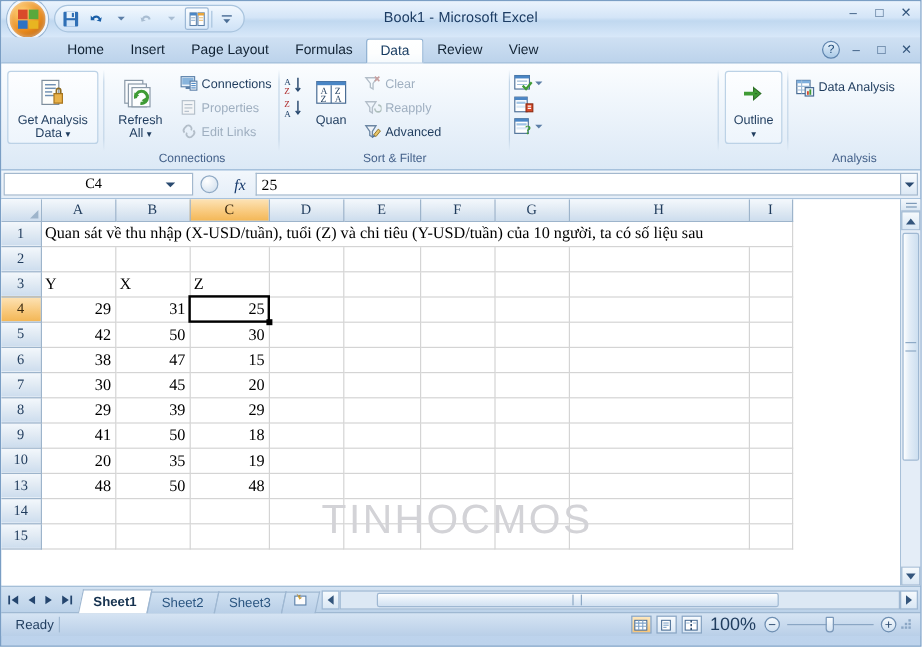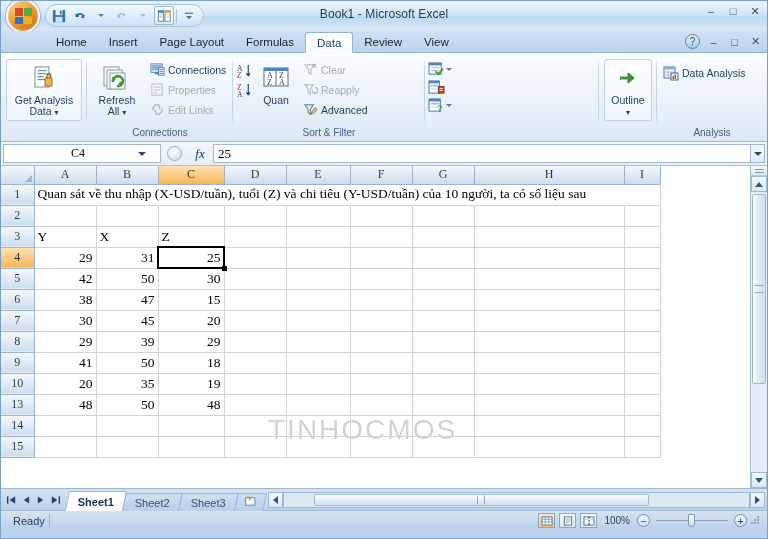--- a/index.html
+++ b/index.html
@@ -175,21 +175,21 @@
   td.selected { outline:2px solid #000; outline-offset:-1px; position:relative; }
   td.selected::after {
     content:""; position:absolute; right:-3px; bottom:-3px; width:5px; height:5px;
     background:#000;
   }
   .spill { position:relative; }
   .spilltext { position:absolute; left:3px; top:1px; white-space:nowrap;
     font-family:"Liberation Serif", serif; font-size:13.5px; color:#000; }
 
   .watermark {
-    position:absolute; left:267px; top:248px; font-size:28px; letter-spacing:2px;
+    position:absolute; left:267px; top:248px; font-size:34px; letter-spacing:2px;
     color:#d3d3d7; font-family:"Liberation Sans", sans-serif; pointer-events:none;
     user-select:none;
   }
 
   
   .vscroll { width:17px; background:#eef3f9; border-left:1px solid #a8c0d8; display:flex; flex-direction:column;}
   .vs-split { height:10px; background:linear-gradient(#f4f8fc,#dbe7f3); border-bottom:1px solid #b7cade; display:flex;align-items:center;justify-content:center;}
   .vs-split i{display:block;width:9px;height:2px;border-top:1px solid #7d9ab8;border-bottom:1px solid #7d9ab8;height:4px;}
   .vs-btn { height:16px; background:linear-gradient(#f6fafd,#d9e7f4); border:1px solid #9fb8d2; display:flex;align-items:center;justify-content:center;cursor:pointer;}
   .vs-track { flex:1; background:#e4edf7; position:relative;}
@@ -233,21 +233,21 @@
   .statusbar {
     height:20px; display:flex; align-items:center;
     background:linear-gradient(#d6e4f3,#b9cfe8);
     border-top:1px solid #9fb8d2; padding:0 4px; font-size:11px; color:#1f3c5e;
   }
   .status-left { padding-left:8px; }
   .status-right { margin-left:auto; display:flex; align-items:center; gap:4px; padding-right:2px;}
   .viewbtn{width:17px;height:15px;border:1px solid #8aa6c4;display:flex;align-items:center;justify-content:center;cursor:pointer;
     background:linear-gradient(#f8fbfe,#dbe8f5);}
   .viewbtn.active{background:linear-gradient(#fde8bf,#f6c477);}
-  .zoomtxt{font-size:10px;padding:0 3px;min-width:30px;text-align:right;}
+  .zoomtxt{font-size:15px;padding:0 3px;min-width:30px;text-align:right;}
   .zcirc{width:13px;height:13px;border-radius:50%;border:1px solid #6f8fb2;
     background:linear-gradient(#f6fafd,#cfe0f1);display:flex;align-items:center;justify-content:center;
     font-size:11px;line-height:10px;color:#2a4a70;cursor:pointer;}
   .ztrack{width:72px;height:1px;background:#8aa6c4;position:relative;margin:0 2px;}
   .zthumb{position:absolute;left:32px;top:-6px;width:7px;height:13px;
     background:linear-gradient(#fafdff,#d3e2f2);border:1px solid #7b98b9;border-radius:1px 1px 3px 3px;cursor:pointer;}
   .grip{width:10px;height:10px;position:relative;}
   .grip i{position:absolute;width:2px;height:2px;background:#8aa6c4;}
 
   .sep-v { width:1px; height:13px; background:#9fb8d2; margin:0 4px;}

